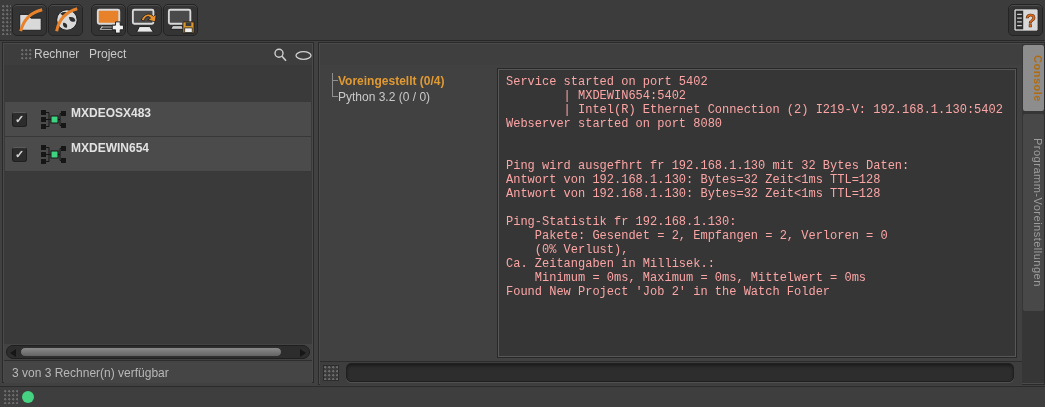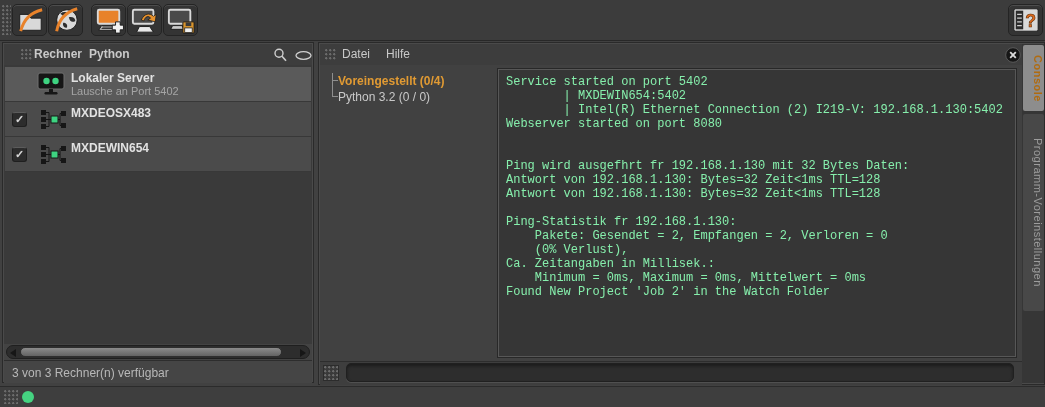--- a/index.html
+++ b/index.html
@@ -40,21 +40,21 @@
             background:linear-gradient(#8b8b8b,#636363); border:1px solid #2e2e2e;
             border-radius:6px; box-sizing:border-box; }
   .arr { position:absolute; width:0; height:0; top:3px; }
   .arr-l { left:3px;  border-top:4px solid transparent; border-bottom:4px solid transparent; border-right:6px solid #161616; }
   .arr-r { right:3px; border-top:4px solid transparent; border-bottom:4px solid transparent; border-left:6px solid #161616; }
 
   
   .console-box { background:#363636; border:1px solid #575757; box-shadow:0 0 0 1px #282828;
                  box-sizing:border-box; overflow:hidden; }
   .console-text { margin:0; padding:5px 7px; font-family:"Liberation Mono",monospace;
-                  font-size:12px; line-height:14px; color:#86efac; white-space:pre; }
+                  font-size:12px; line-height:14px; color:#fca5a5; white-space:pre; }
 
   .tree-label { position:absolute; left:18px; font-size:12px; white-space:nowrap; }
   .tree-line  { position:absolute; background:#8e8e8e; }
 
   
   .vtab { position:absolute; left:1px; width:21px; writing-mode:vertical-rl;
           font-size:11px; letter-spacing:0.5px; text-align:center; cursor:default;
           border-radius:2px; }
   .vtab-active   { background:#8d8d8d; color:#b06b10; font-weight:bold; }
   .vtab-inactive { background:#484848; color:#9d9d9d; }
@@ -139,52 +139,39 @@
           <rect x="5" y="5" width="8" height="20" fill="#2b2b2b"></rect>
           <path d="M6.5 9 h5 M6.5 13 h5 M6.5 17 h5 M6.5 21 h5" stroke="#cfcfcf" stroke-width="1.4"></path>
           <text x="21" y="23" font-size="19" font-weight="bold" fill="#e06a1e" stroke="#5a2a00" stroke-width="0.6" text-anchor="middle" font-family="Liberation Sans, sans-serif">?</text>
         </svg>
       </span>
     </div>
   </div>
 
   <div class="panel" style="left:2px;top:42px;width:312px;height:341px;">
 
-    <div class="abs menubar" style="left:1px;top:1px;right:1px;height:21px;font-weight:bold;">
+    <div class="abs menubar" style="left:1px;top:1px;right:1px;height:21px;">
       <div class="abs grip" style="left:17px;top:5px;width:11px;height:12px;"></div>
       <span class="menu-item" style="left:30px;">Rechner</span>
-      <span class="menu-item" style="left:85px;">Python</span>
+      <span class="menu-item" style="left:85px;">Project</span>
       <span class="abs" style="left:268px;top:3px;">
         <svg width="17" height="17" viewBox="0 0 17 17">
           <circle cx="7" cy="6.2" r="4" stroke="#cfcfcf" stroke-width="1.4" fill="none"></circle>
           <path d="M10 9.2 l4 4.6" stroke="#cfcfcf" stroke-width="1.6"></path>
         </svg>
       </span>
       <span class="abs" style="left:290px;top:5px;">
         <svg width="19" height="13" viewBox="0 0 19 13">
           <ellipse cx="9.5" cy="6.5" rx="7.5" ry="3.8" stroke="#cfcfcf" stroke-width="1.3" fill="none"></ellipse>
         </svg>
       </span>
     </div>
 
     <div class="abs" style="left:1px;top:22px;right:1px;height:279px;background:#3a3a3a;">
 
-      <div class="row" style="top:2px;background:#5a5a5a;">
-        <span class="abs" style="left:32px;top:5px;">
-          <svg width="28" height="24" viewBox="0 0 28 24">
-            <rect x="1" y="1" width="26" height="16" rx="2" fill="#161616" stroke="#6e6e6e"></rect>
-            <circle cx="9.5" cy="9" r="3.2" fill="#3ed381"></circle>
-            <circle cx="18.5" cy="9" r="3.2" fill="#3ed381"></circle>
-            <rect x="12" y="17" width="4" height="3" fill="#161616"></rect>
-            <rect x="7.5" y="20" width="13" height="2.4" rx="1.2" fill="#161616"></rect>
-          </svg>
-        </span>
-        <span class="row-title">Lokaler Server</span>
-        <span class="row-sub" style="color:#a5a5a5;">Lausche an Port 5402</span>
-      </div>
 
       <div class="row" style="top:37px;background:#4b4b4b;">
         <span class="checkbox">✓</span>
         <span class="abs" style="left:35px;top:6px;">
           <svg width="27" height="23" viewBox="0 0 27 23">
             <rect x="1" y="2" width="5" height="5" fill="#161616"></rect>
             <rect x="1" y="9" width="5" height="5" fill="#161616"></rect>
             <rect x="1" y="16" width="5" height="5" fill="#161616"></rect>
             <path d="M6 4.5 H9 M6 11.5 H9 M6 18.5 H9 M9 4.5 V18.5 M9 11.5 H11" stroke="#161616" fill="none"></path>
             <rect x="11" y="8" width="7" height="7" fill="#3ed381" stroke="#161616"></rect>
@@ -220,31 +207,20 @@
       <span class="arr arr-r"></span>
     </div>
 
     <div class="abs" style="left:1px;right:1px;top:317px;height:22px;background:#454545;border-top:1px solid #2d2d2d;">
       <span class="statusbar-text">3 von 3 Rechner(n) verfügbar</span>
     </div>
   </div>
 
   <div class="panel" style="left:318px;top:42px;width:727px;height:343px;background:#3f3f3f;">
 
-    <div class="abs menubar" style="left:1px;top:1px;width:702px;height:21px;border-right:1px solid #2c2c2c;">
-      <div class="abs grip" style="left:5px;top:5px;width:11px;height:12px;"></div>
-      <span class="menu-item" style="left:22px;">Datei</span>
-      <span class="menu-item" style="left:66px;">Hilfe</span>
-      <span class="abs" style="left:685px;top:3px;">
-        <svg width="16" height="16" viewBox="0 0 16 16">
-          <circle cx="8" cy="8" r="7.3" fill="#161616" stroke="#5a5a5a"></circle>
-          <path d="M5.2 5.2 l5.6 5.6 M10.8 5.2 l-5.6 5.6" stroke="#dcdcdc" stroke-width="1.8"></path>
-        </svg>
-      </span>
-    </div>
 
     <div class="abs" style="left:703px;top:1px;width:22px;height:339px;background:#363636;">
       <div class="vtab vtab-active" style="top:1px;height:66px;">
         <span>Console</span>
       </div>
       <div class="vtab vtab-inactive" style="top:70px;height:197px;">
         <span>Programm-Voreinstellungen</span>
       </div>
     </div>
 

